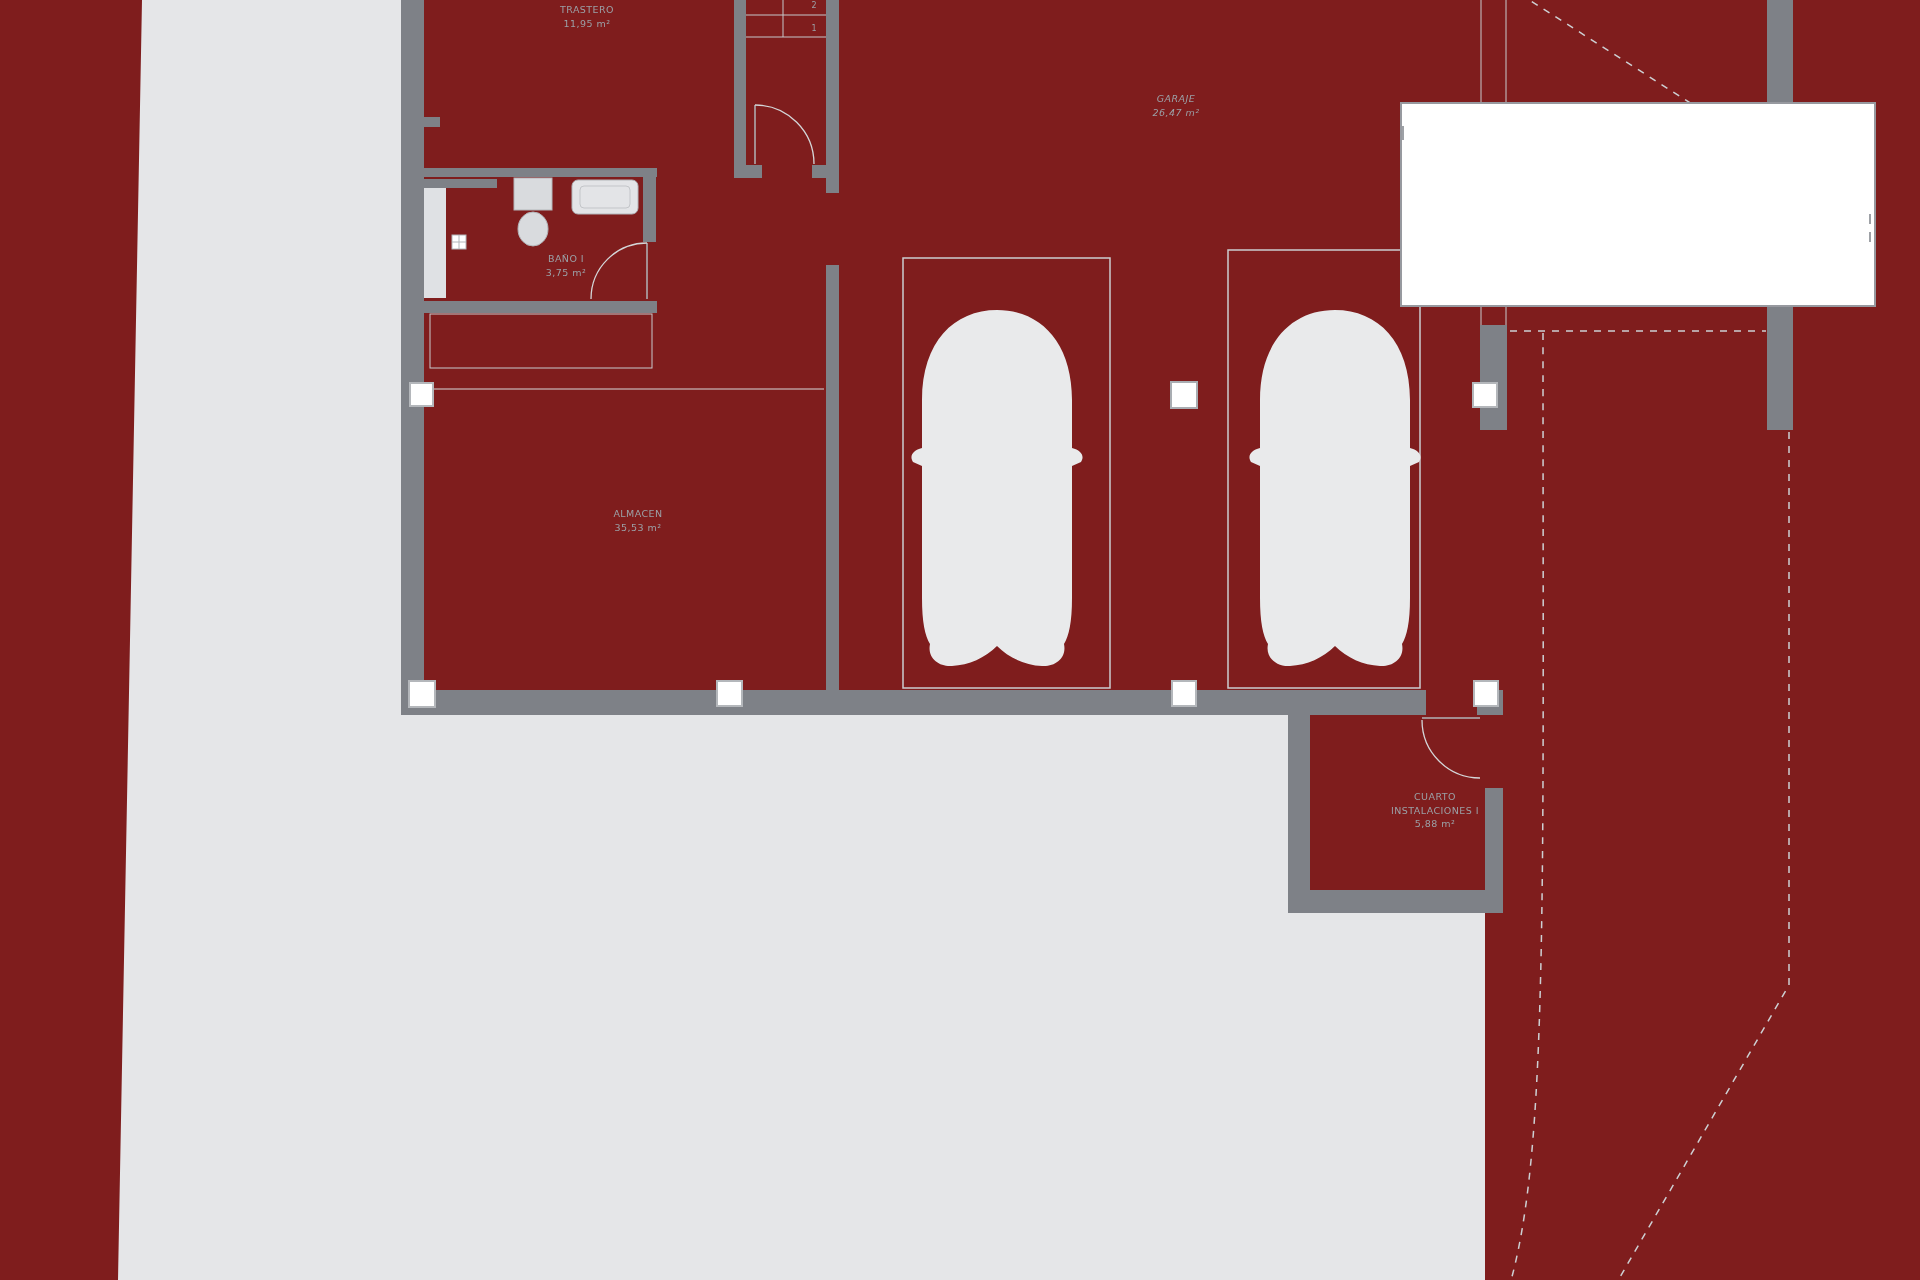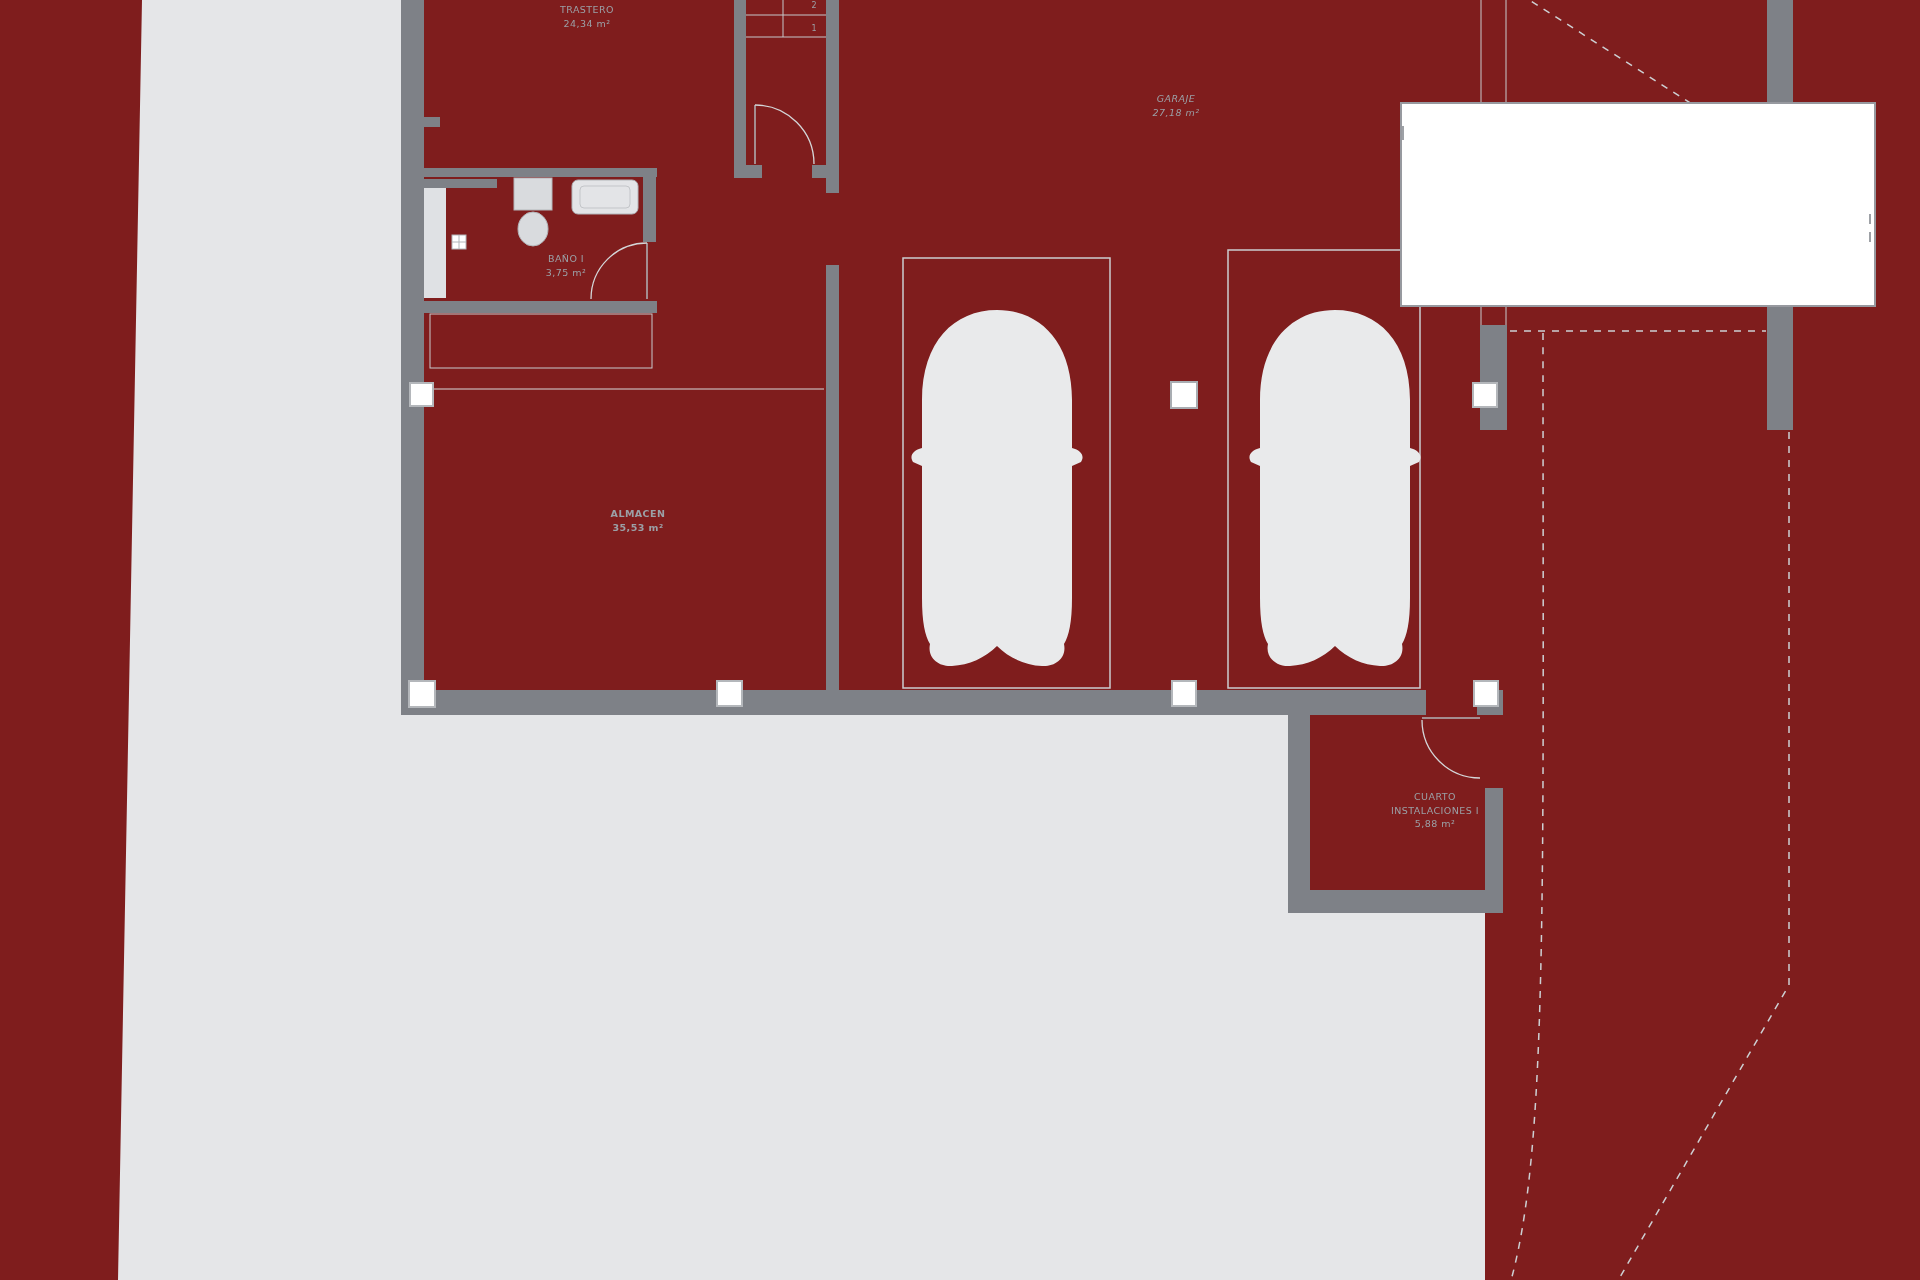--- a/index.html
+++ b/index.html
@@ -115,31 +115,31 @@
   <div class="col" style="left:409px;top:382px;width:25px;height:25px;"></div>
   <div class="col" style="left:1170px;top:381px;width:28px;height:28px;border-color:#a9adb2;"></div>
   <div class="col" style="left:1472px;top:382px;width:26px;height:26px;"></div>
   <div class="col" style="left:408px;top:680px;width:28px;height:28px;"></div>
   <div class="col" style="left:716px;top:680px;width:27px;height:27px;"></div>
   <div class="col" style="left:1171px;top:680px;width:26px;height:27px;"></div>
   <div class="col" style="left:1473px;top:680px;width:26px;height:27px;"></div>
 
   <div class="lbl" style="left:527px;top:3px;width:120px;">
     <div>TRASTERO</div>
-    <div>24,34 m²</div>
+    <div>11,95 m²</div>
   </div>
   <div class="lbl" style="left:1116px;top:92px;width:120px;font-style:italic;">
     <div>GARAJE</div>
-    <div>27,18 m²</div>
+    <div>26,47 m²</div>
   </div>
   <div class="lbl" style="left:506px;top:252px;width:120px;">
     <div>BAÑO I</div>
     <div>3,75 m²</div>
   </div>
-  <div class="lbl" style="left:578px;top:507px;width:120px;font-weight:bold;">
+  <div class="lbl" style="left:578px;top:507px;width:120px;">
     <div>ALMACEN</div>
     <div>35,53 m²</div>
   </div>
   <div class="lbl left" style="left:1355px;top:790px;width:160px;">
     <div>CUARTO</div>
     <div>INSTALACIONES I</div>
     <div>5,88 m²</div>
   </div>
 
   <div class="stairnum" style="left:806px;top:1px;">2</div>

